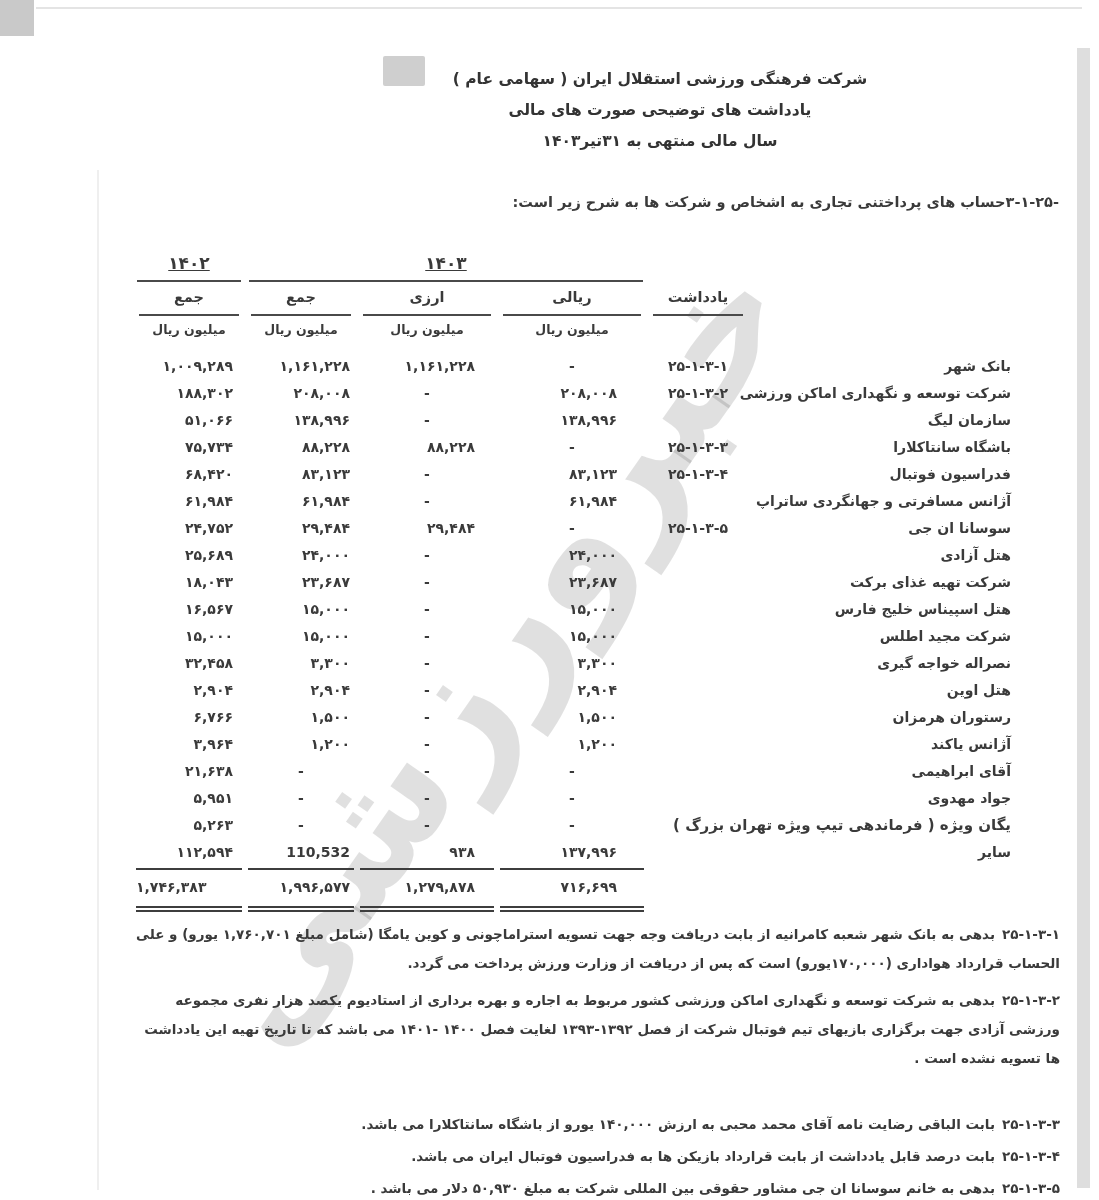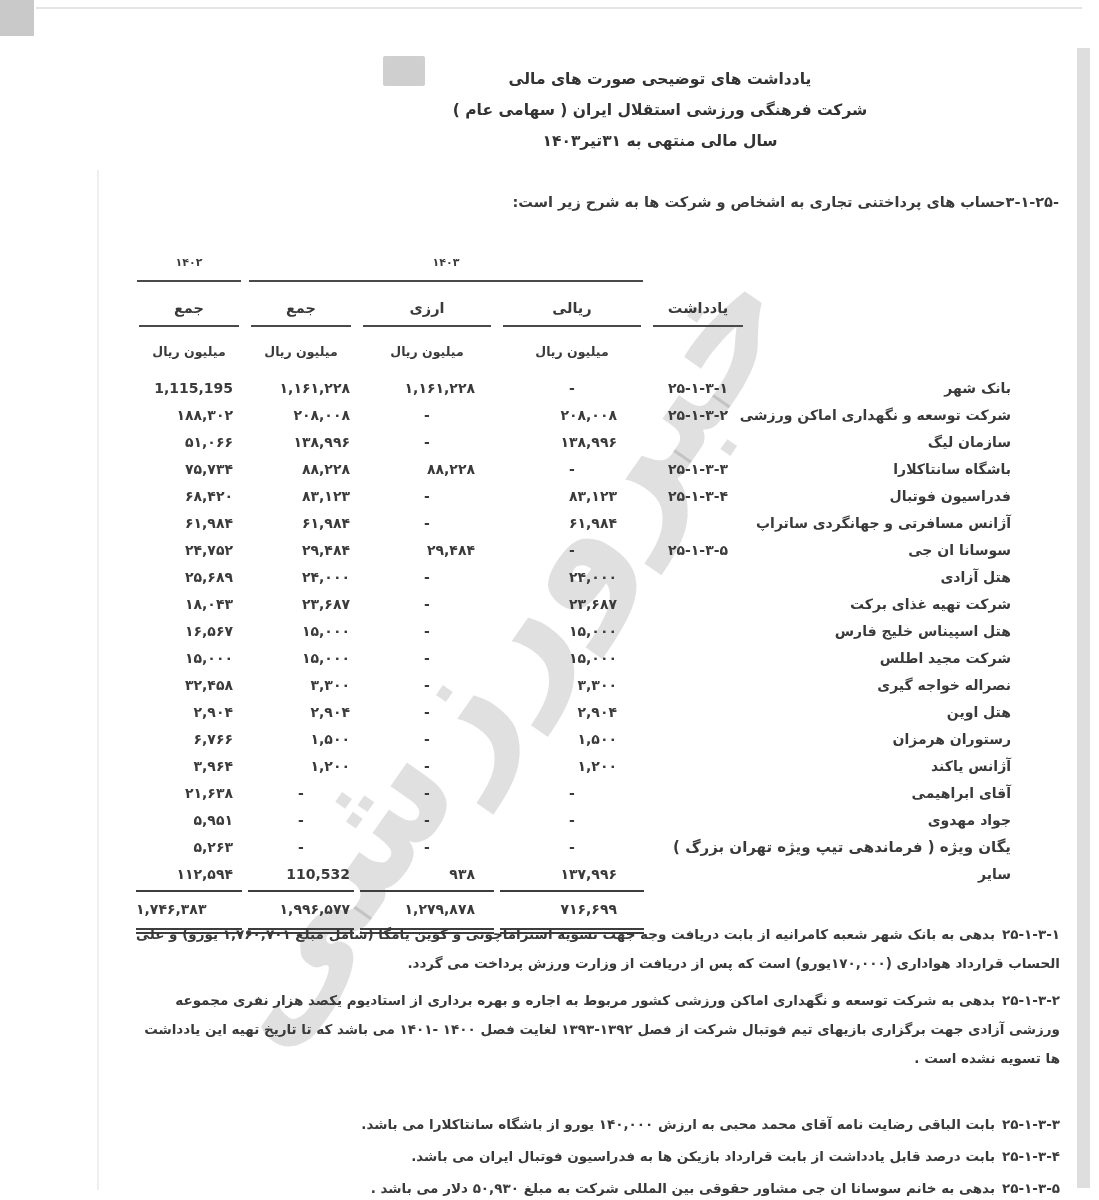--- a/index.html
+++ b/index.html
@@ -26,26 +26,26 @@
     font-size:15.5px;font-weight:bold;line-height:31px;color:#333;}
   
   .section{position:absolute;top:194px;right:40px;width:1020px;text-align:right;
     font-size:14.5px;font-weight:bold;color:#3a3a3a;}
   .num-ltr{direction:ltr;unicode-bidi:isolate;}
   .section .num-ltr{}
   
   .table{position:absolute;top:248px;right:40px;width:926px;}
   .trow{display:grid;grid-template-columns:310px 102px 150px 140px 112px 112px;direction:rtl;}
   .trow > div{white-space:nowrap;}
-  .year-row > div{height:32px;line-height:30px;font-weight:bold;font-size:11px;text-align:center;
-    border-bottom:2px solid #4a4a4a;margin:0 4px;}
+  .year-row > div{height:32px;line-height:30px;font-weight:bold;font-size:17px;text-align:center;
+    border-bottom:2px solid #4a4a4a;margin:0 4px;text-decoration:underline;}
   .y-curr{grid-column:3 / span 3;}
   .y-prev{grid-column:6;}
   .head-row > div{height:32px;line-height:30px;font-weight:bold;font-size:14.5px;text-align:center;
-    border-bottom:2px solid #4a4a4a;margin:11px 6px;}
+    border-bottom:2px solid #4a4a4a;margin:0 6px;}
   .h-note{grid-column:2;}
   .h-rial{grid-column:3;}
   .h-curr{grid-column:4;}
   .h-total{grid-column:5;}
   .h-prev{grid-column:6;}
   .unit-row > div{height:28px;line-height:28px;font-weight:bold;font-size:12.5px;text-align:center;}
   .u-rial{grid-column:3;}
   .u-curr{grid-column:4;}
   .u-total{grid-column:5;}
   .u-prev{grid-column:6;}
@@ -82,22 +82,22 @@
 
   <div class="corner-block"></div>
   <div class="top-edge"></div>
   <div class="right-strip"></div>
   <div class="left-edge"></div>
   <div class="stamp-artifact"></div>
 
   <div class="watermark">خبرورزشی</div>
 
   <div class="header">
+    <div>شرکت فرهنگی ورزشی استقلال ایران ( سهامی عام )</div>
     <div>یادداشت های توضیحی صورت های مالی</div>
-    <div>شرکت فرهنگی ورزشی استقلال ایران ( سهامی عام )</div>
     <div>سال مالی منتهی به ۳۱تیر۱۴۰۳</div>
   </div>
 
   <div class="section">
     <span class="num-ltr">۳-۱-۲۵-</span><span>حساب های پرداختنی تجاری به اشخاص و شرکت ها به شرح زیر است:</span>
   </div>
 
   <div class="table">
     <div class="trow year-row">
       <div class="y-curr">۱۴۰۳</div>
@@ -118,21 +118,21 @@
     </div>
     <div class="spacer"></div>
 
     <div>
         <div class="trow drow">
     <div class="c-label">بانک شهر</div>
     <div class="c-note">۲۵-۱-۳-۱</div>
     <div class="c-rial dash">-</div>
     <div class="c-curr">۱,۱۶۱,۲۲۸</div>
     <div class="c-total">۱,۱۶۱,۲۲۸</div>
-    <div class="c-prev">1,115,195</div>
+    <div class="c-prev">۱,۰۰۹,۲۸۹</div>
   </div>
         <div class="trow drow">
     <div class="c-label">شرکت توسعه و نگهداری اماکن ورزشی</div>
     <div class="c-note">۲۵-۱-۳-۲</div>
     <div class="c-rial">۲۰۸,۰۰۸</div>
     <div class="c-curr dash">-</div>
     <div class="c-total">۲۰۸,۰۰۸</div>
     <div class="c-prev">۱۸۸,۳۰۲</div>
   </div>
         <div class="trow drow">

